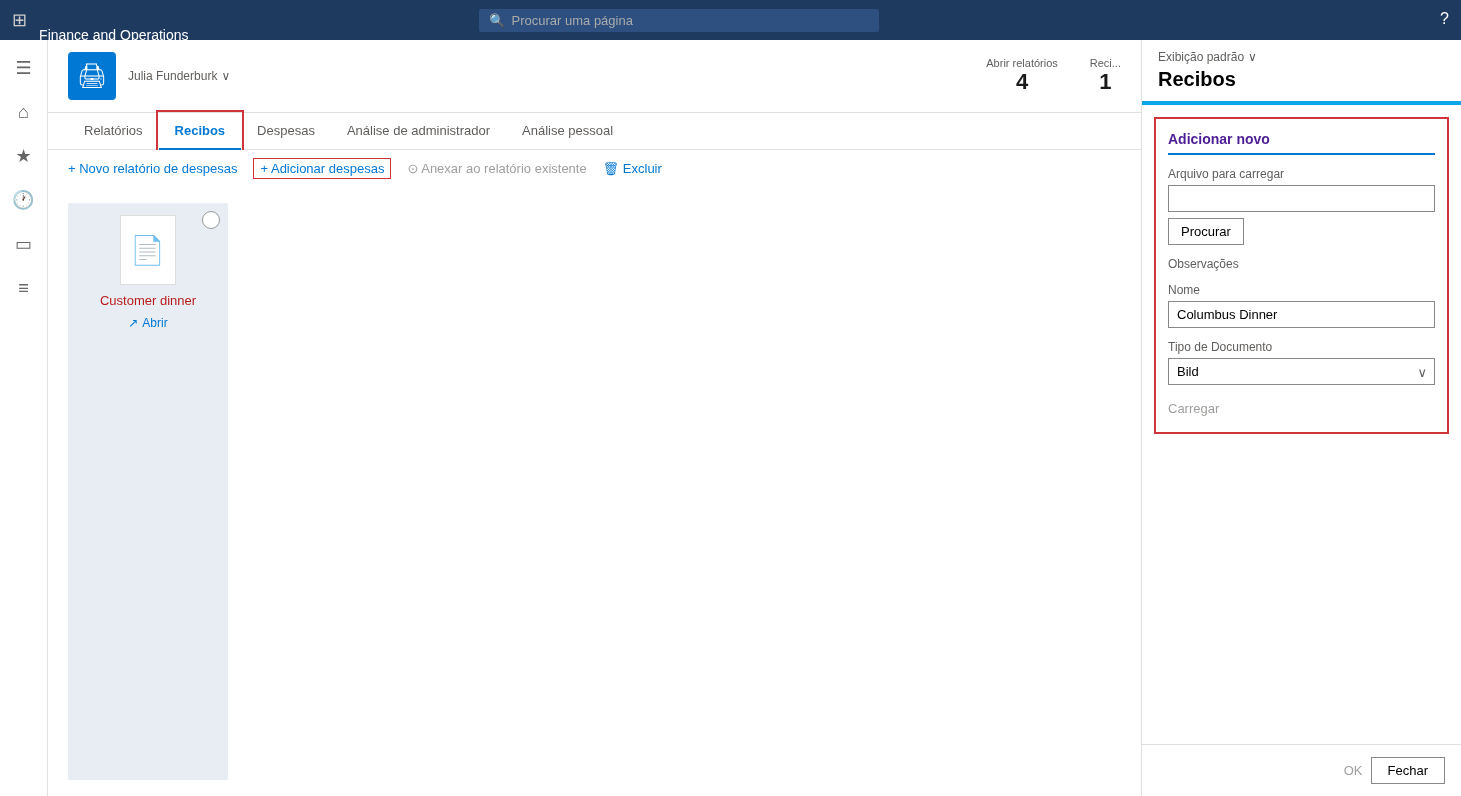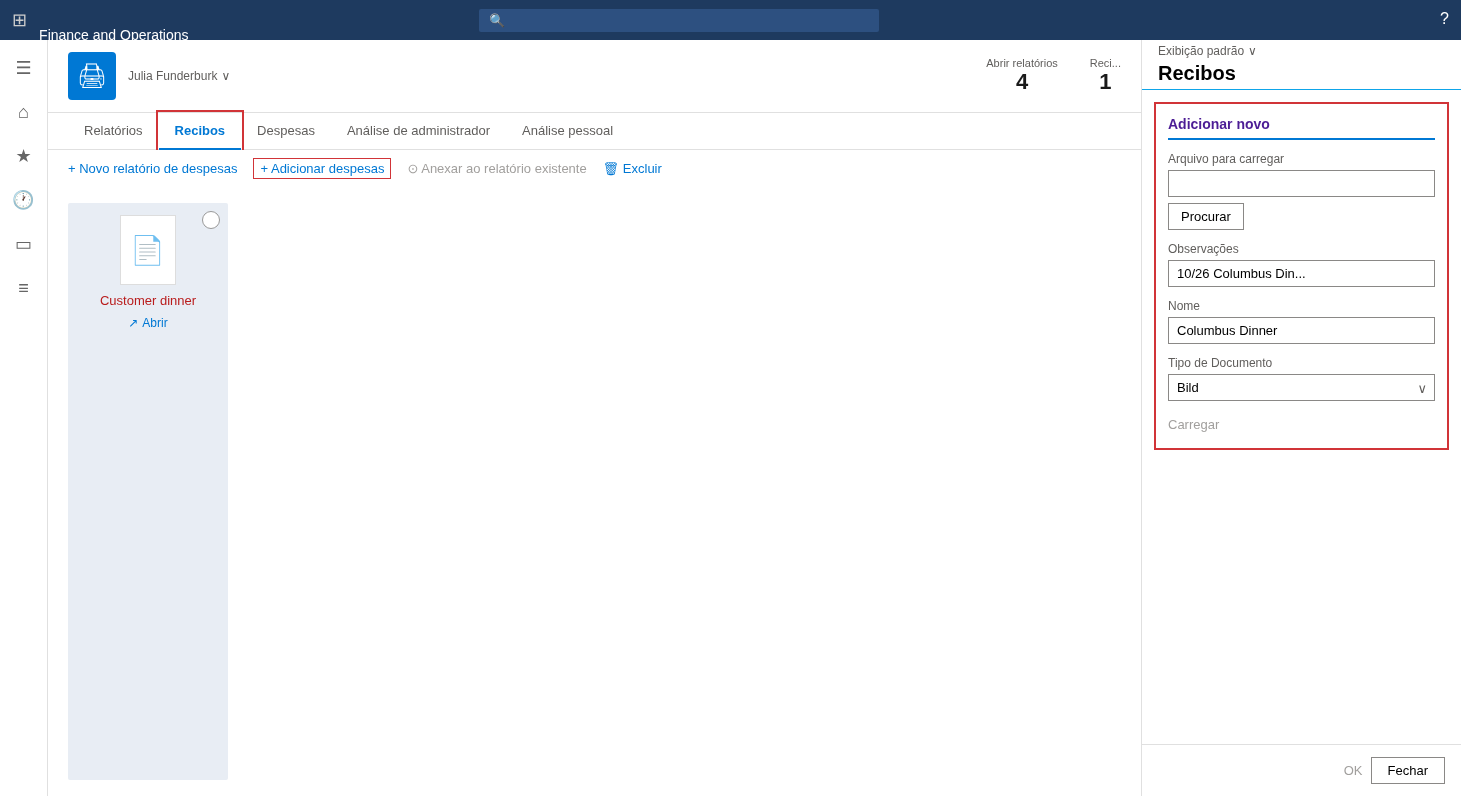--- a/index.html
+++ b/index.html
@@ -106,21 +106,21 @@
     }
     .receipt-card-title { font-size: 13px; color: #b91c1c; text-align: center; margin-bottom: 8px; }
     .receipt-card-action { display: flex; align-items: center; gap: 4px; color: #0078d4; font-size: 12px; cursor: pointer; }
 
     
     .right-panel {
       width: 320px; background: #fff; border-left: 1px solid #e0e0e0;
       display: flex; flex-direction: column; flex-shrink: 0;
     }
     .right-panel-header {
-      padding: 4px 16px; border-bottom: 1px solid #0ea5e9;
+      padding: 10px 16px; border-bottom: 4px solid #0ea5e9;
     }
     .right-panel-view { font-size: 12px; color: #605e5c; display: flex; align-items: center; gap: 4px; cursor: pointer; margin-bottom: 4px; }
     .right-panel-title { font-size: 20px; font-weight: 600; }
 
     .right-panel-body { flex: 1; overflow-y: auto; }
 
     
     .form-panel {
       border: 2px solid #d13438; margin: 12px; padding: 12px;
     }
@@ -168,20 +168,21 @@
     }
   </style>
 </head>
 <body>
 
 <div class="top-bar">
   <span class="top-bar-grid-icon">⊞</span>
   <span class="top-bar-title">Finance and Operations</span>
   <div class="top-bar-search">
     <span>🔍</span>
+    <input type="text" placeholder="Procurar uma página" style="">
   </div>
   <div class="top-bar-right">
     <span class="help-icon">?</span>
   </div>
 </div>
 
 <div class="main-layout">
 
   <div class="left-sidebar">
     <div class="sidebar-icon">☰</div>
@@ -260,21 +261,20 @@
         <div class="form-panel-tab">Adicionar novo</div>
 
         <div class="form-group">
           <div class="form-label">Arquivo para carregar</div>
           <input class="form-input" type="text" style="margin-bottom: 6px;">
           <button class="form-button">Procurar</button>
         </div>
 
         <div class="form-group">
           <div class="form-label">Observações</div>
-          <input class="form-input" type="text" value="10/26 Columbus Din..." style="">
         </div>
 
         <div class="form-group">
           <div class="form-label">Nome</div>
           <input class="form-input" type="text" value="Columbus Dinner" style="">
         </div>
 
         <div class="form-group">
           <div class="form-label">Tipo de Documento</div>
           <div class="form-select-wrapper">

